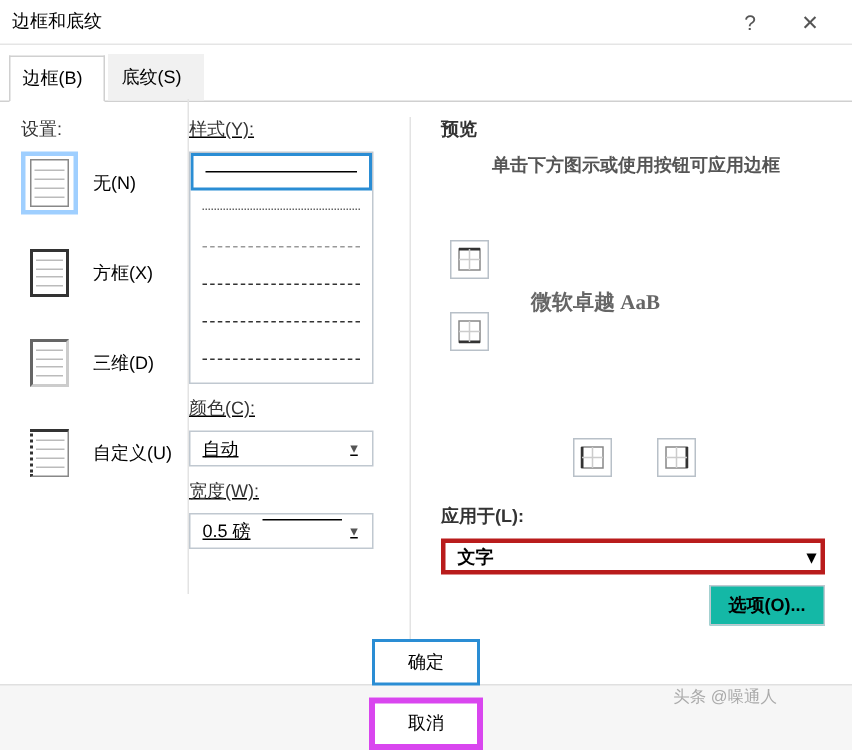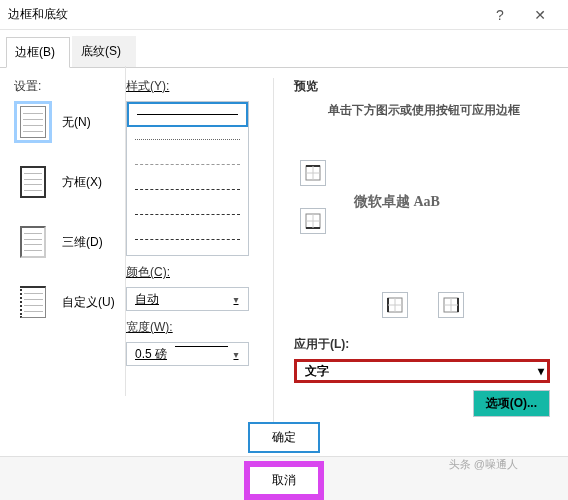--- a/index.html
+++ b/index.html
@@ -44,21 +44,21 @@
 .pv-grid-btn svg { width: 16px; height: 16px; }
 .pv-row1 { position: absolute; left: 6px; top: 82px; }
 .pv-row2 { position: absolute; left: 6px; top: 130px; }
 .pv-sample { position: absolute; left: 60px; top: 115px; color: #666; font-size: 14px; font-family: "SimSun"; }
 .pv-bottom { position: absolute; left: 88px; top: 214px; display: flex; gap: 30px; }
 .apply-section { position: absolute; left: 0; top: 258px; right: 4px; }
 .apply-dd { border: 3px solid #b91c1c; height: 24px; display: flex; align-items: center; padding: 0 3px 0 8px; margin-top: 4px; cursor: pointer; }
 .options-btn { position: absolute; right: 4px; top: 312px; border: 1px solid #c0c8d0; padding: 4px 12px; background: #14b8a6; cursor: pointer; }
 .footer { position: absolute; bottom: 0; left: 0; right: 0; height: 44px; border-top: 1px solid #e0e0e0; display: flex; align-items: center; justify-content: flex-end; padding: 0 14px; gap: 8px; background: #f6f6f6; flex-direction: column; }
 .footer .watermark { position: absolute; right: 50px; bottom: 28px; color: #aaa; font-size: 11px; }
-.fbtn { border: 6px solid #d946ef; padding: 5px 22px; background: #fff; cursor: pointer; }
+.fbtn { border: 4px solid #d946ef; padding: 5px 22px; background: #fff; cursor: pointer; }
 .fbtn.primary { border: 2px solid #2a8dd4; }
 .sep { border-right: 1px solid #e3e3e3; width: 1px; height: 330px; position: absolute; left: 125px; top: 66px; }
 </style>
 </head>
 <body>
 
 <div class="titlebar">
   <span class="title">边框和底纹</span>
   <span class="btn">?</span>
   <span class="btn">✕</span>

